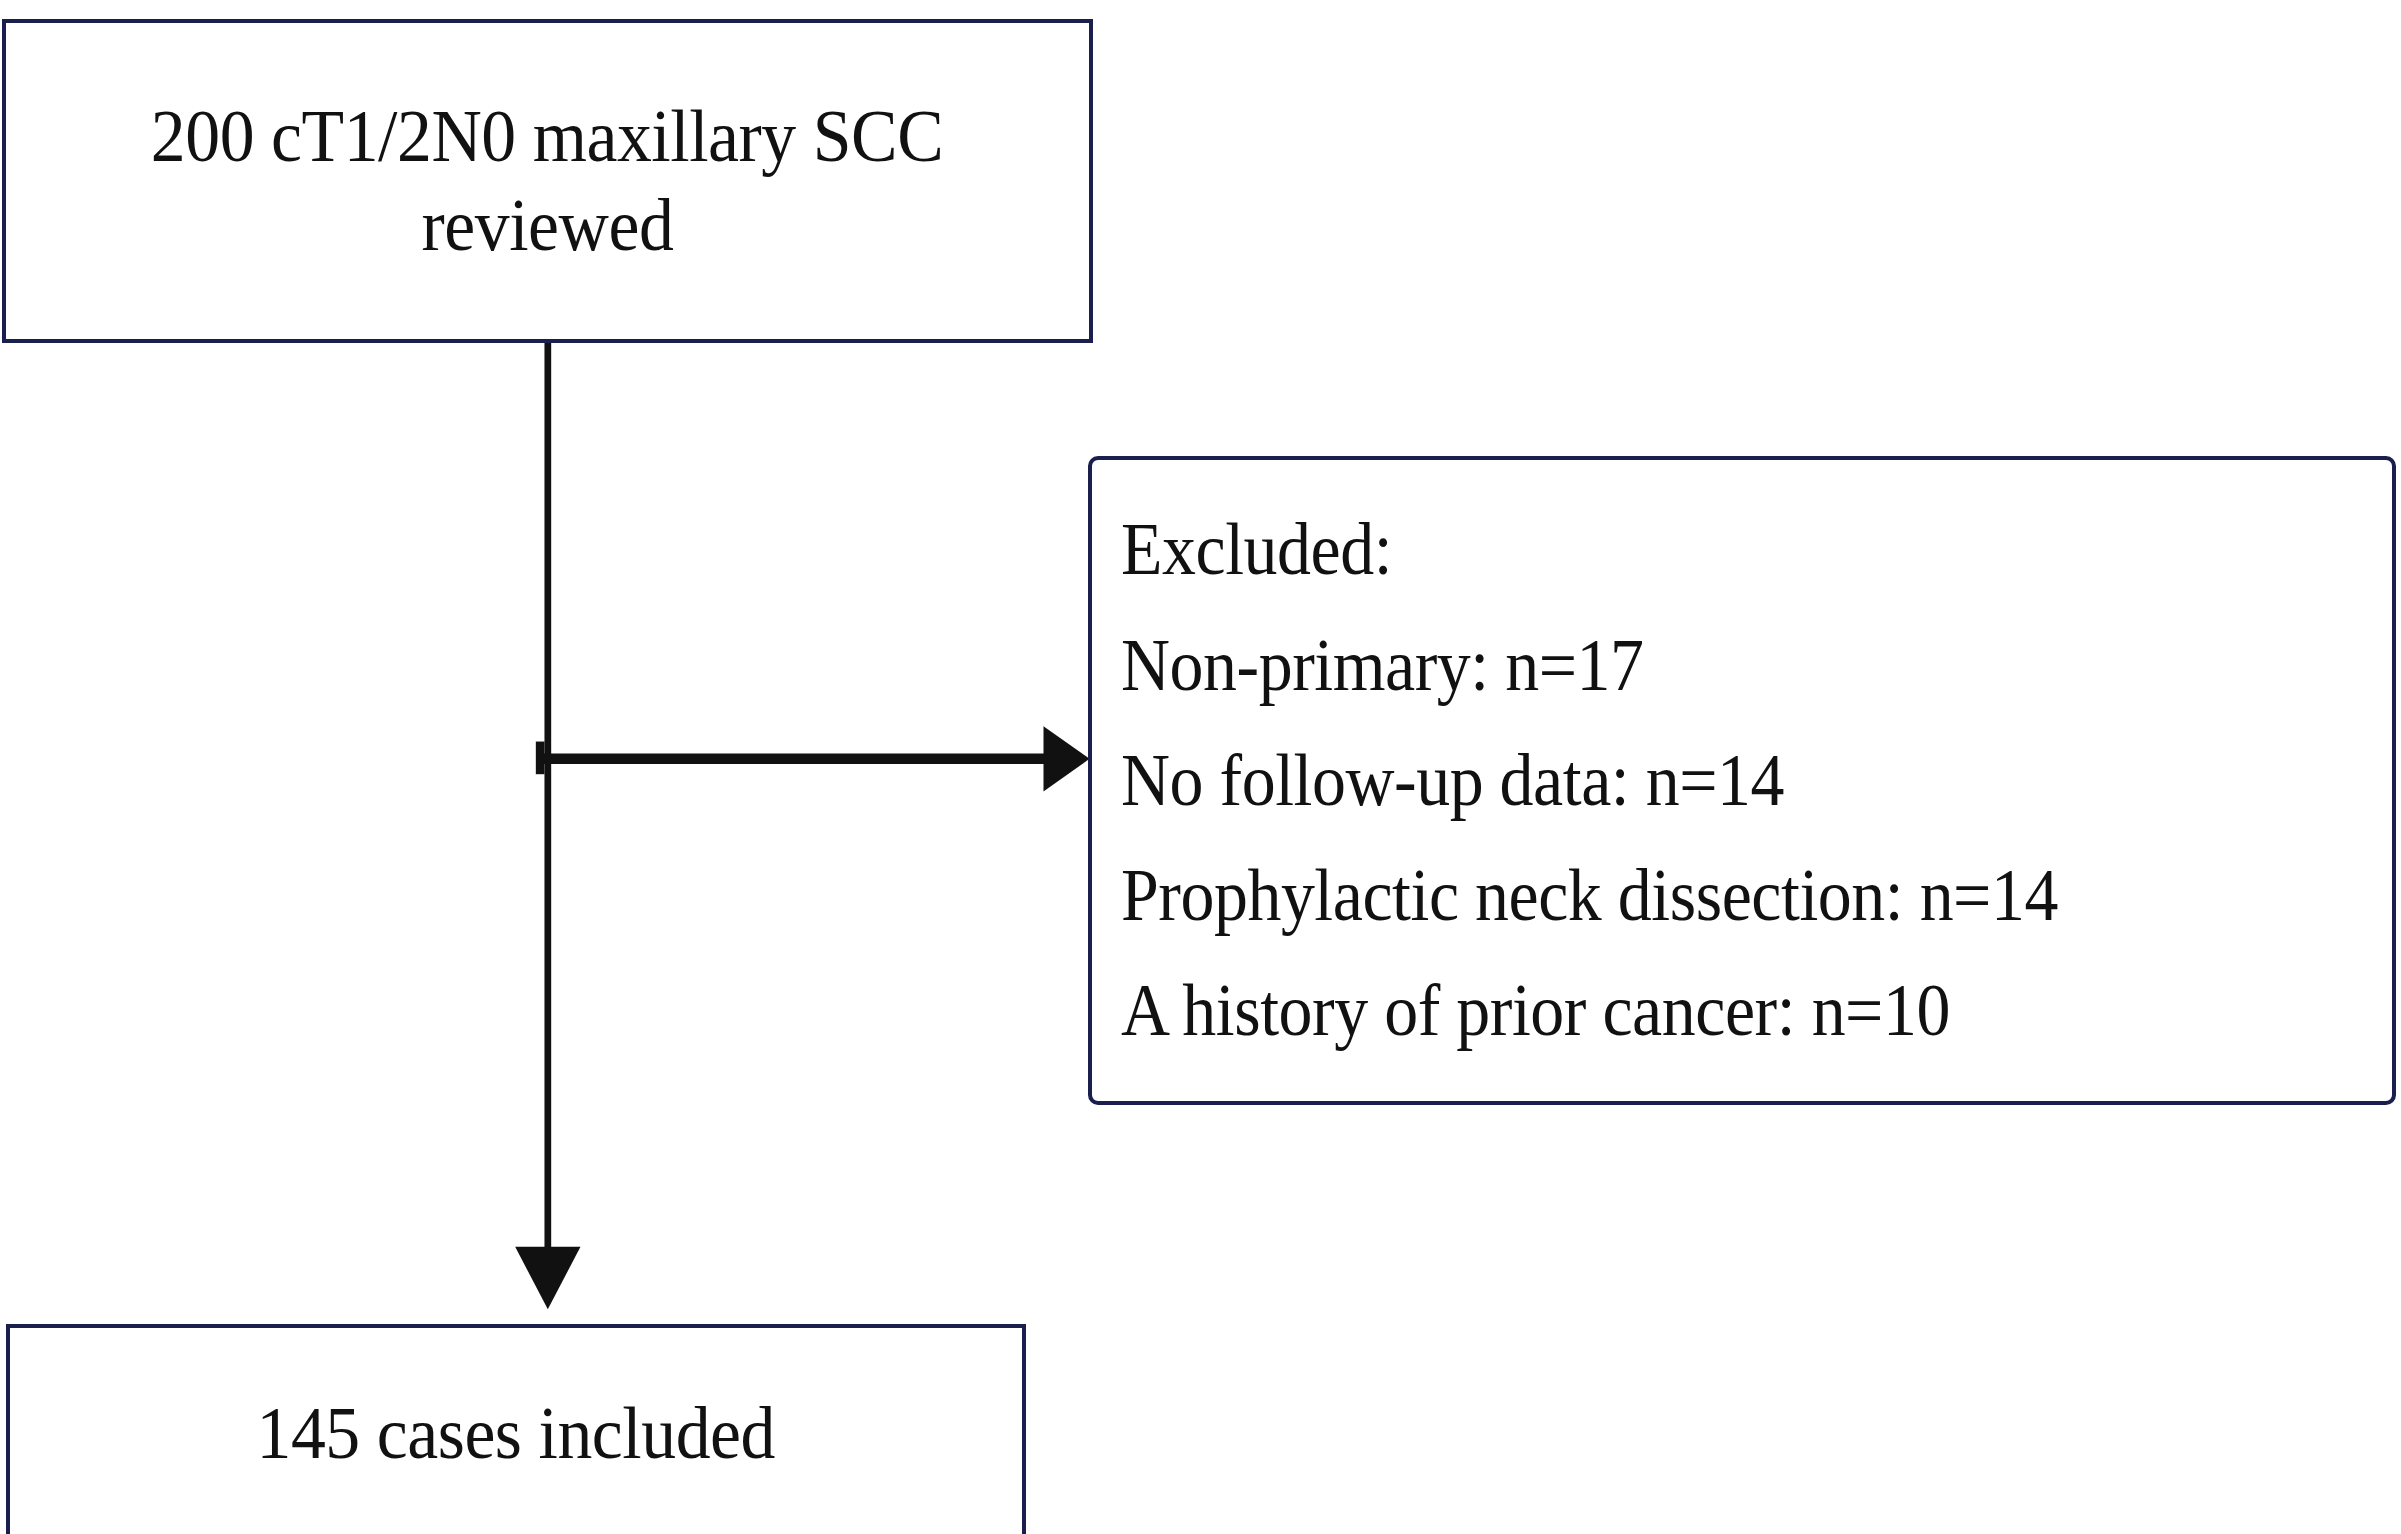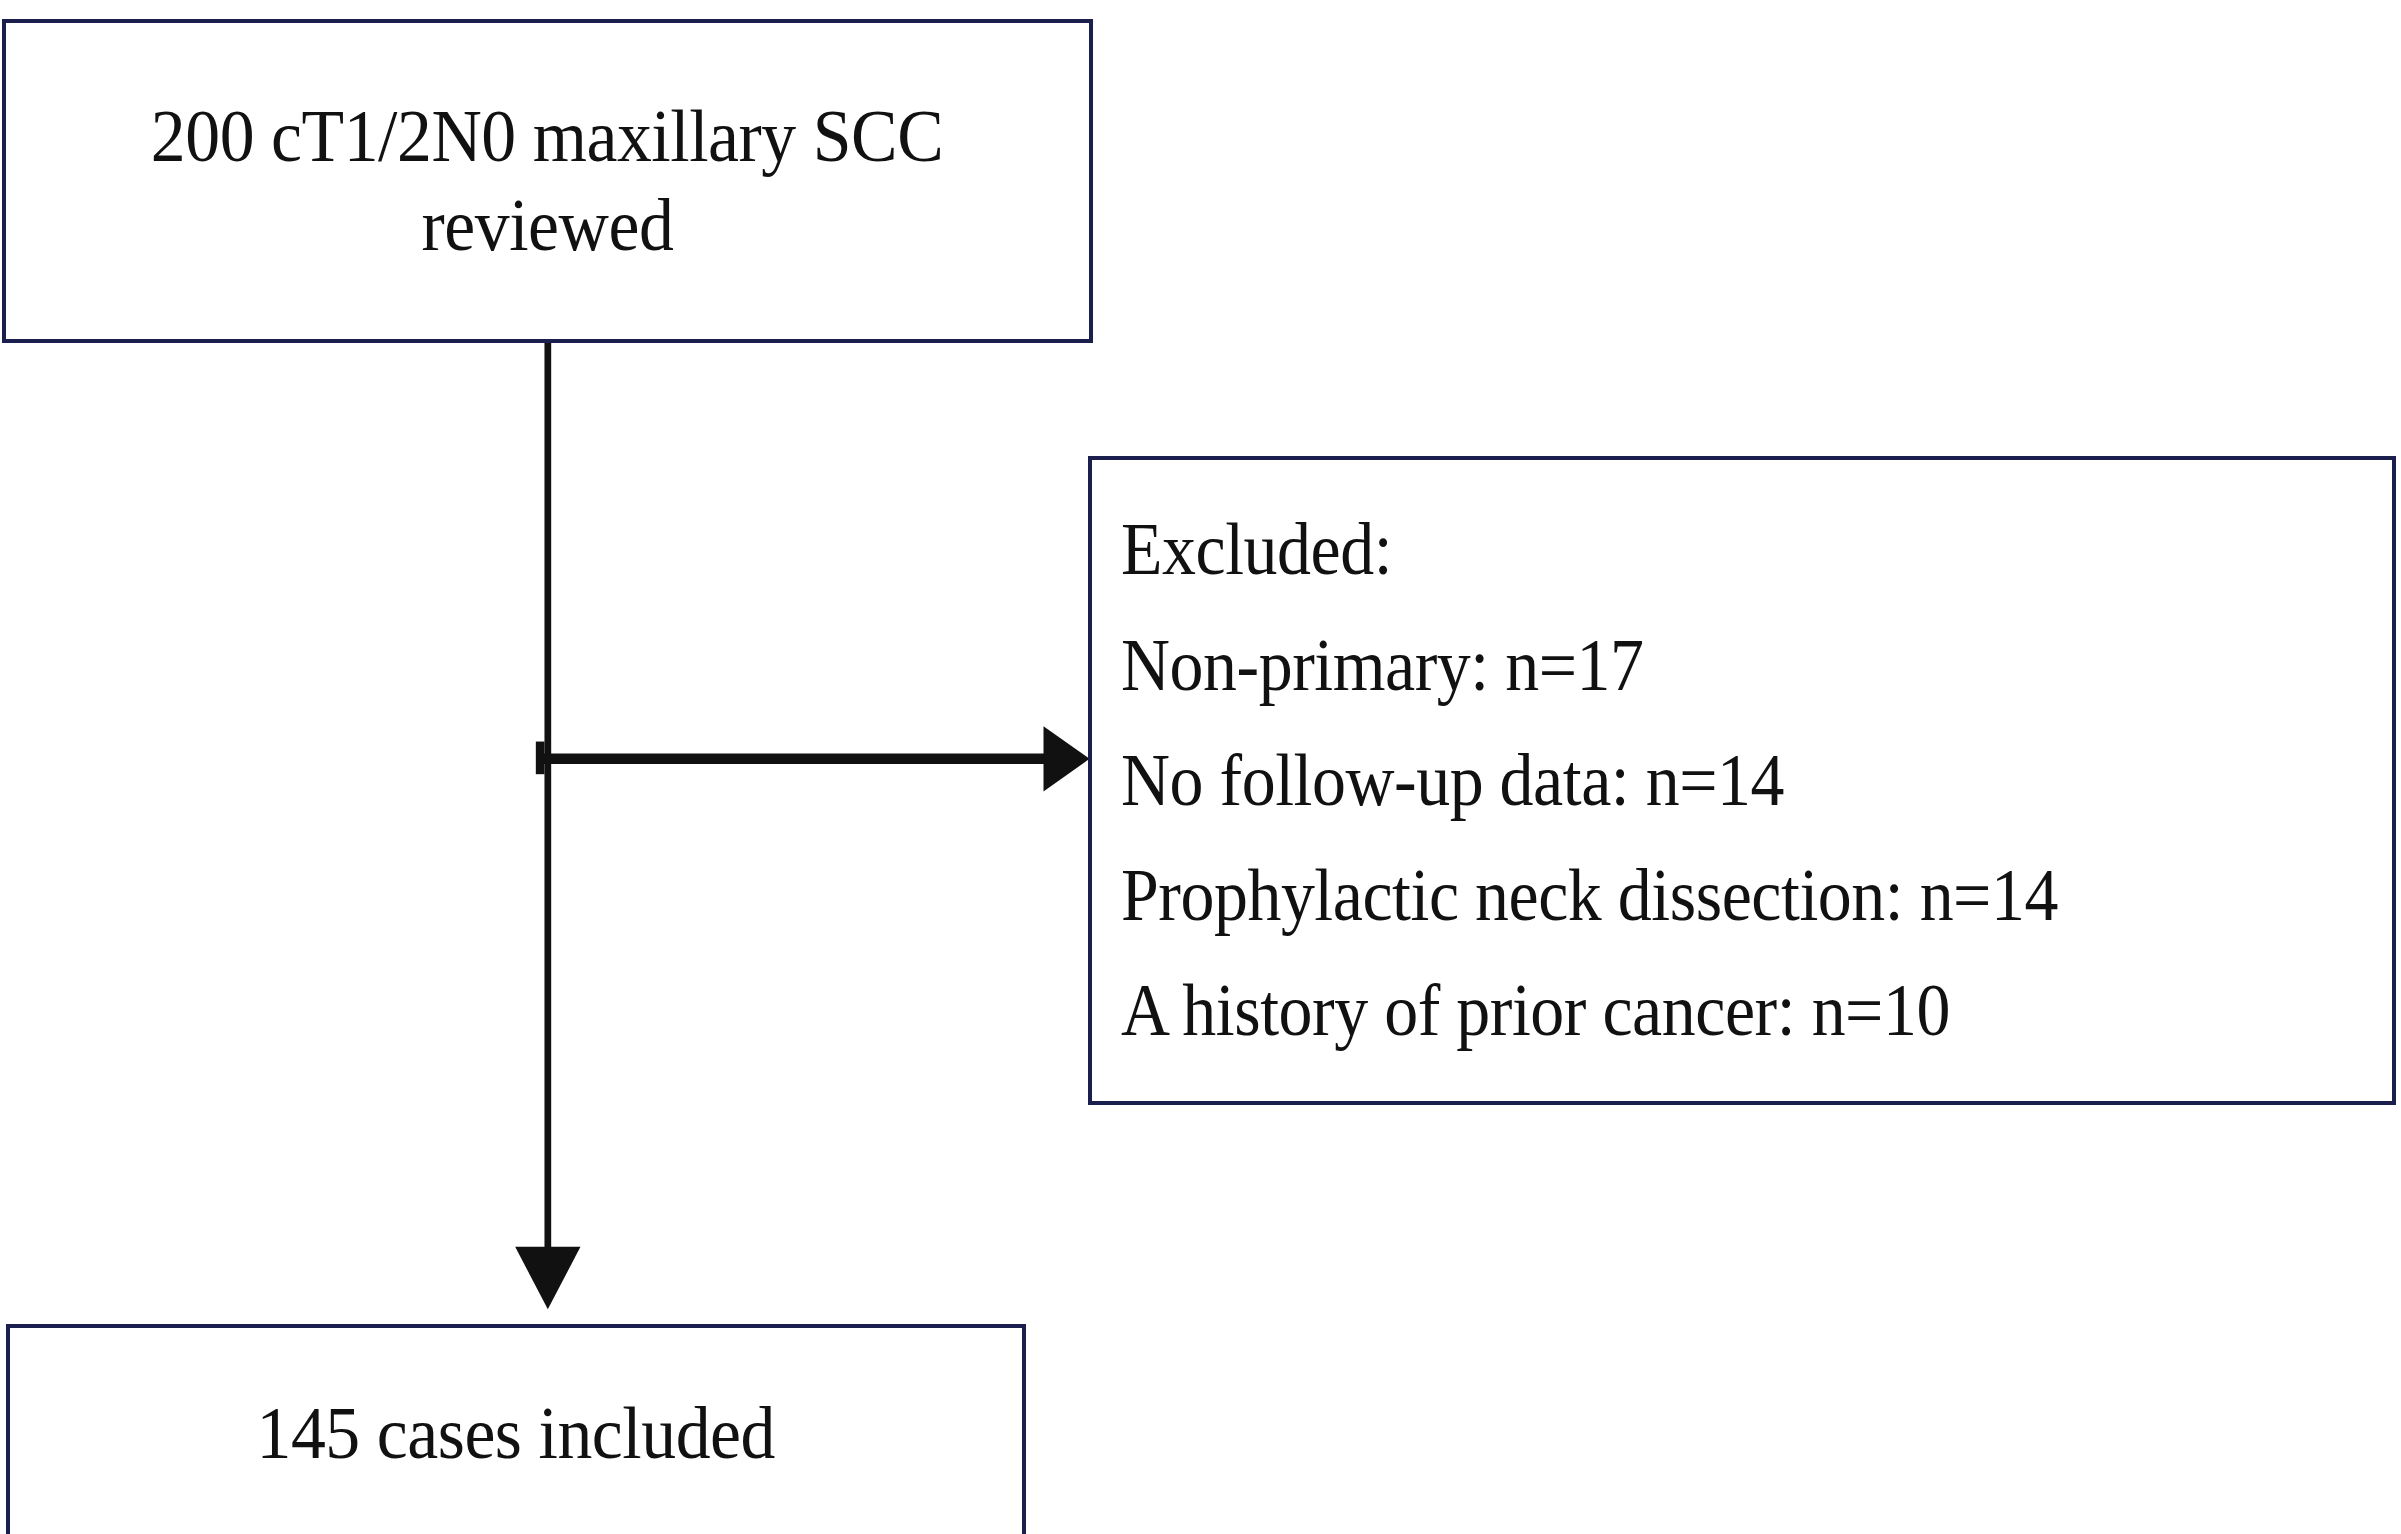--- a/index.html
+++ b/index.html
@@ -62,20 +62,21 @@
     padding: 0 15.4px;
   }
 
   
   #node-excluded {
     left: 1088px;
     top: 440px;
     width: 1308px;
     height: 649px;
     padding: 9.6px 0 9.6px 29px;
+    border-radius: 10px;
   }
   #node-excluded .line {
     font-size: 73px;
     line-height: 1.58;
   }
 
   
   #node-included {
     left: 5.8px;
     top: 1308px;

